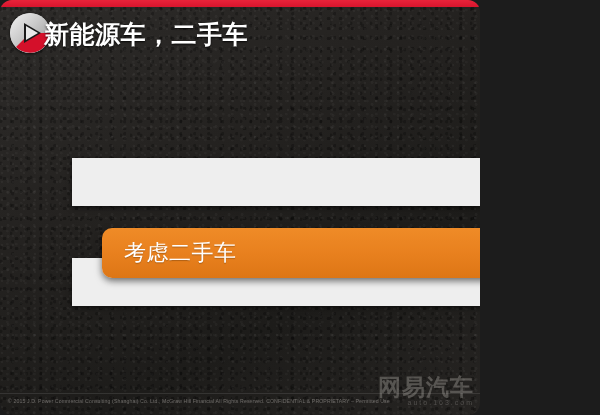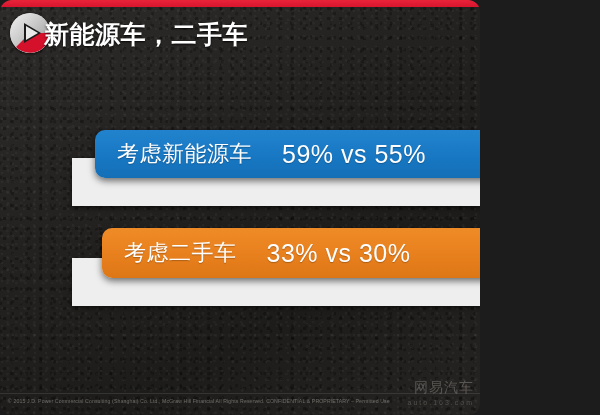--- a/index.html
+++ b/index.html
@@ -156,22 +156,22 @@
   #watermark {
     position: absolute;
     right: 6px;
     bottom: 4px;
     width: 118px;
     height: 34px;
     text-align: right;
   }
   #wm-cn {
     color: rgba(210,205,200,0.30);
-    font-size: 14px;
-    font-weight: normal;
+    font-size: 23px;
+    font-weight: bold;
     letter-spacing: 1px;
     line-height: 21px;
     white-space: nowrap;
   }
   #wm-en {
     color: rgba(210,205,200,0.26);
     font-size: 7px;
     letter-spacing: 2px;
     line-height: 10px;
     white-space: nowrap;
@@ -198,31 +198,26 @@
         <path d="M20 20 L40 20 A20 20 0 0 1 6 34 Z" fill="#d4102a"></path>
         <path d="M14 10 L31 20 L14 30 Z" fill="#1a1a1a"></path>
         <path d="M16 13 L28 20 L16 27 Z" fill="#e9e9e9"></path>
       </svg>
     </div>
     <div id="slide-title">新能源车，二手车</div>
   </div>
 
   <div class="row" id="row-newenergy">
     <div class="white-plate" id="plate-newenergy"></div>
-    <div class="pill" id="pill-newenergy">
-      <span class="pill-label">考虑新能源车</span>
-      <span class="pill-value">59% vs 55%</span>
-    </div>
   </div>
 
   <div class="row" id="row-usedcar">
     <div class="white-plate" id="plate-usedcar"></div>
     <div class="pill" id="pill-usedcar">
       <span class="pill-label">考虑二手车</span>
-      <span class="pill-value">33% vs 30%</span>
     </div>
   </div>
 
   <div id="footer-rule"></div>
   <div id="footer-text">© 2015 J.D. Power Commercial Consulting (Shanghai) Co. Ltd., McGraw Hill Financial All Rights Reserved. CONFIDENTIAL &amp; PROPRIETARY – Permitted Use</div>
 
   <div id="watermark">
     <div id="wm-cn">网易汽车</div>
     <div id="wm-en">auto.163.com</div>
   </div>

